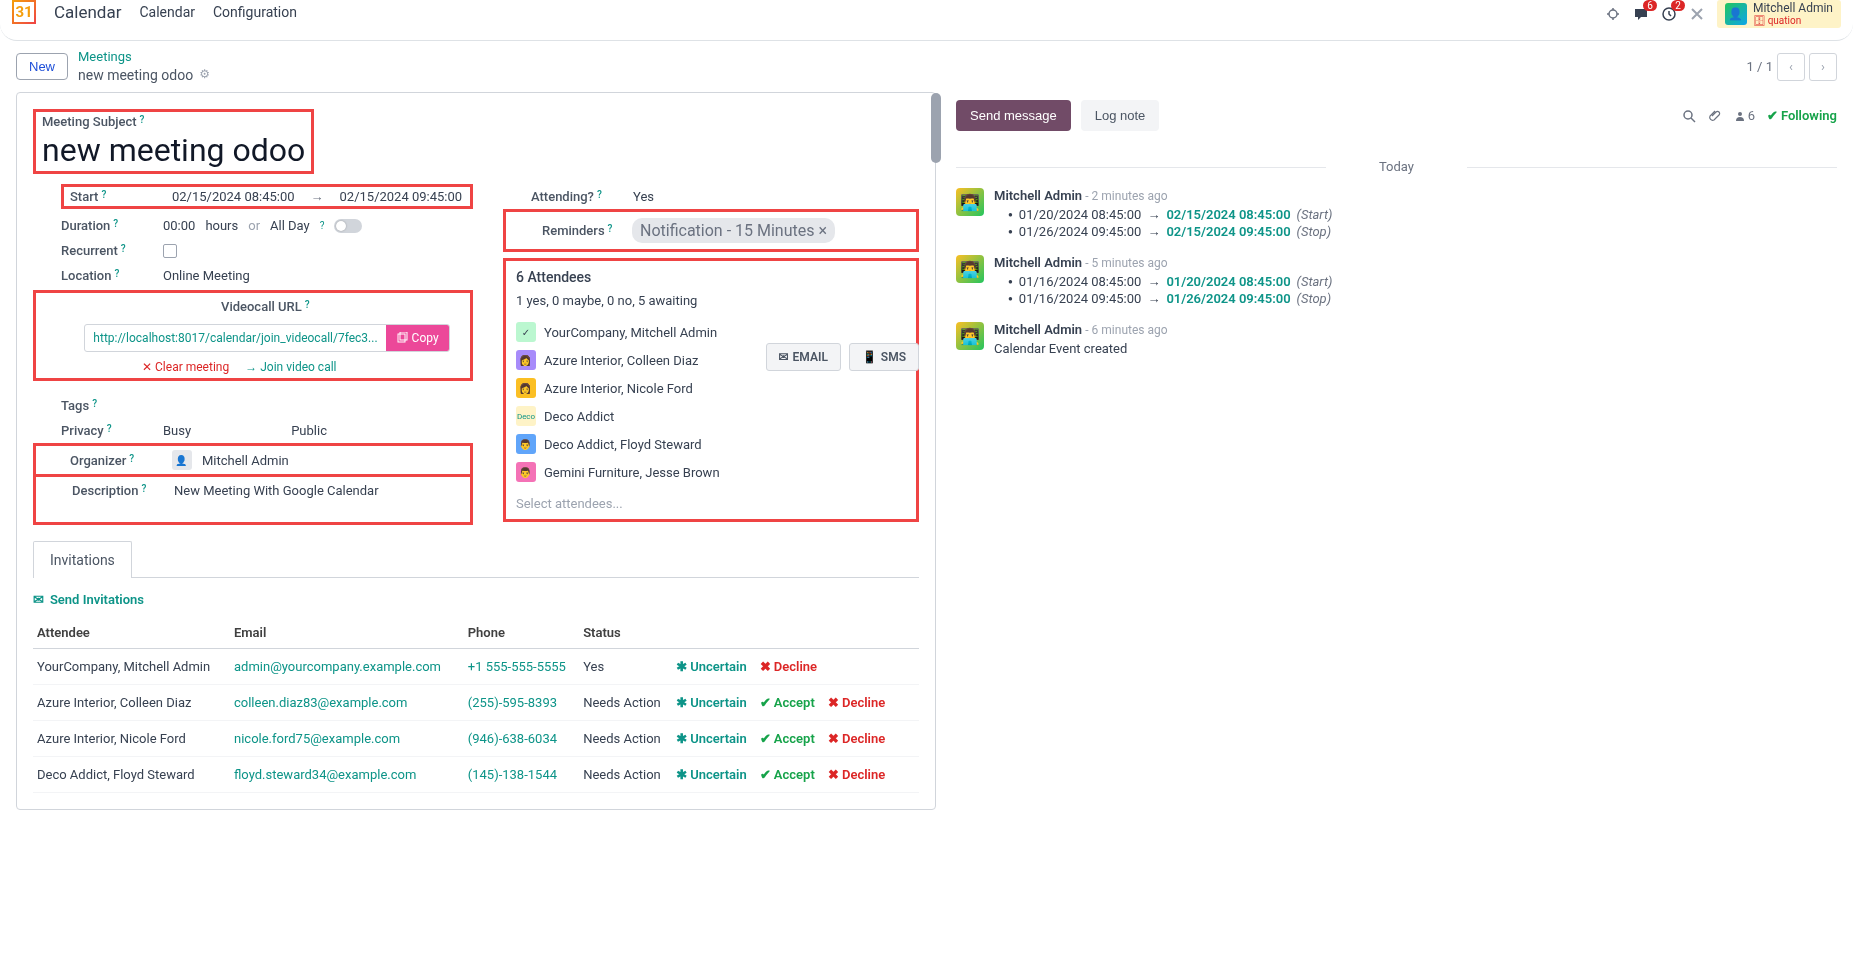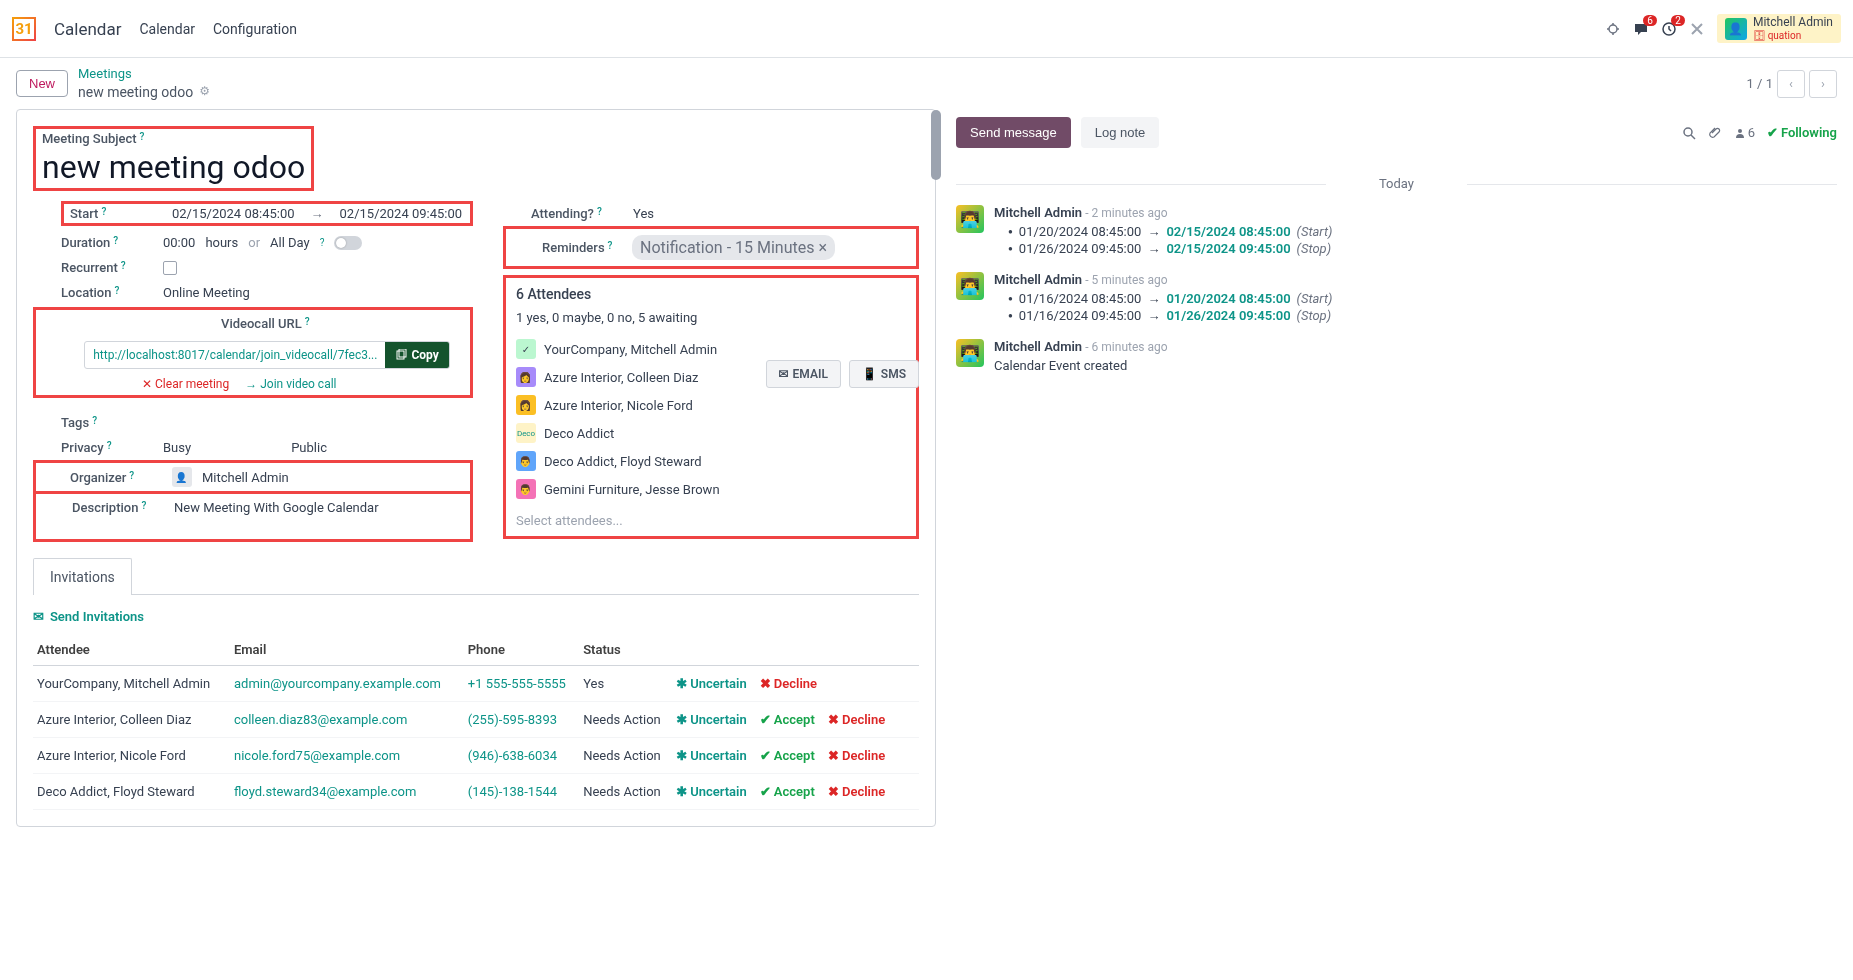--- a/index.html
+++ b/index.html
@@ -1,32 +1,32 @@
 <!DOCTYPE html>
 <html><head>
 <meta charset="utf-8">
 <style>
 * { box-sizing: border-box; margin: 0; padding: 0; }
 body { font-family: -apple-system, BlinkMacSystemFont, "Segoe UI", Roboto, sans-serif; font-size: 13px; color: #374151; background: #fff; }
-.topbar { display: flex; align-items: center; height: 58px; border-bottom: 1px solid #dee2e6; padding: 0 12px; background: #fff; }
+.topbar { display: flex; align-items: flex-start; height: 41px; border-bottom: 1px solid #dee2e6; padding: 0 12px; background: #fff; border-radius: 17px; }
 .topbar-left { display: flex; align-items: center; gap: 18px; }
 .app-icon { width: 24px; height: 24px; display: flex; align-items: center; justify-content: center; font-weight: bold; font-size: 15px; border: 2px solid; border-image: linear-gradient(135deg,#f59e0b,#ef4444) 1; color: #f59e0b; }
 .app-title { font-size: 17px; color: #374151; }
 .nav-link { color: #374151; font-size: 14px; cursor: pointer; }
 .topbar-right { margin-left: auto; display: flex; align-items: center; gap: 12px; }
 .icon-btn { position: relative; cursor: pointer; color: #6b7280; }
 .badge-red { position: absolute; top: -6px; right: -8px; background: #dc2626; color: #fff; font-size: 10px; padding: 0 4px; border-radius: 8px; min-width: 14px; text-align: center; }
 .user-box { display: flex; align-items: center; gap: 6px; background: #fef3c7; padding: 2px 8px; border-radius: 3px; }
 .avatar { width: 22px; height: 22px; border-radius: 3px; background: linear-gradient(135deg,#22c55e,#0ea5e9); display: flex; align-items: center; justify-content: center; font-size: 12px; }
 .user-info { display: flex; flex-direction: column; line-height: 1.1; }
 .user-name { font-size: 12px; color: #374151; }
 .user-db { font-size: 10px; color: #dc2626; display: flex; align-items: center; gap: 2px; }
 
 .breadcrumb-bar { display: flex; align-items: center; padding: 8px 16px; gap: 10px; }
-.new-btn { border: 1px solid #9ca3af; background: #fff; color: #be185d; padding: 5px 12px; font-size: 13px; border-radius: 4px; cursor: pointer; font-weight: 500; }
+.new-btn { border: 1px solid #9ca3af; background: #fff; color: #1d4ed8; padding: 5px 12px; font-size: 13px; border-radius: 4px; cursor: pointer; font-weight: 500; }
 .bc-col { display: flex; flex-direction: column; line-height: 1.3; }
 .bc-link { color: #0d9488; font-size: 13px; cursor: pointer; }
 .bc-current { color: #4b5563; font-size: 14px; display: flex; align-items: center; gap: 6px; }
 .gear { color: #9ca3af; cursor: pointer; font-size: 12px; }
 .pager { margin-left: auto; display: flex; align-items: center; gap: 4px; color: #6b7280; }
 .pager-btn { width: 28px; height: 28px; border: 1px solid #d1d5db; background: #fff; display: flex; align-items: center; justify-content: center; cursor: pointer; border-radius: 3px; color: #9ca3af; }
 
 .main-wrap { display: flex; padding: 0 16px 16px 16px; gap: 20px; }
 .form-panel { flex: 1; border: 1px solid #d1d5db; border-radius: 4px; padding: 16px; position: relative; min-width: 920px; max-width: 940px; }
 .form-scroll { position: absolute; right: -6px; top: 0; bottom: 0; width: 10px; }
@@ -44,21 +44,21 @@
 .row .field-label { width: 92px; flex-shrink: 0; }
 .redbox { border: 3px solid #ef4444; padding: 2px 6px; }
 .arrow-r { color: #6b7280; margin: 0 6px; }
 .val { color: #374151; }
 .toggle { width: 28px; height: 14px; border-radius: 8px; background: #d1d5db; position: relative; display: inline-block; }
 .toggle::after { content: ""; position: absolute; width: 10px; height: 10px; background: #fff; border-radius: 50%; top: 2px; left: 2px; box-shadow: 0 0 2px rgba(0,0,0,.3); }
 .checkbox-empty { width: 14px; height: 14px; border: 1px solid #9ca3af; display: inline-block; border-radius: 2px; }
 
 .url-group { display: flex; align-items: center; border: 1px solid #d1d5db; border-radius: 3px; overflow: hidden; background: #fff; flex:1; }
 .url-input { flex: 1; padding: 6px 8px; font-size: 12px; color: #0d9488; border: none; outline: none; min-width: 0; overflow: hidden; text-overflow: ellipsis; white-space: nowrap; }
-.copy-btn { background: #14532d; color: #fff; padding: 6px 10px; display: flex; align-items: center; gap: 4px; font-size: 12px; cursor: pointer; font-weight: bold; }
+.copy-btn { background: #ec4899; color: #fff; padding: 6px 10px; display: flex; align-items: center; gap: 4px; font-size: 12px; cursor: pointer; }
 .url-actions { display: flex; gap: 16px; margin-top: 6px; margin-left: 100px; }
 .url-action { color: #0d9488; font-size: 12px; cursor: pointer; display: flex; align-items: center; gap: 3px; }
 .url-action.danger { color: #dc2626; }
 
 .reminder-tag { background: #e5e7eb; color: #6b7280; padding: 3px 8px; border-radius: 10px; font-size: 16px; display: inline-flex; align-items: center; gap: 4px; }
 .reminder-tag .x { cursor: pointer; }
 
 .attendees-box { border: 3px solid #ef4444; padding: 8px 10px; margin-top: 6px; }
 .attendees-summary { font-weight: 500; color: #374151; font-size: 14px; }
 .attendees-status { margin: 8px 0 10px 0; font-size: 13px; }

